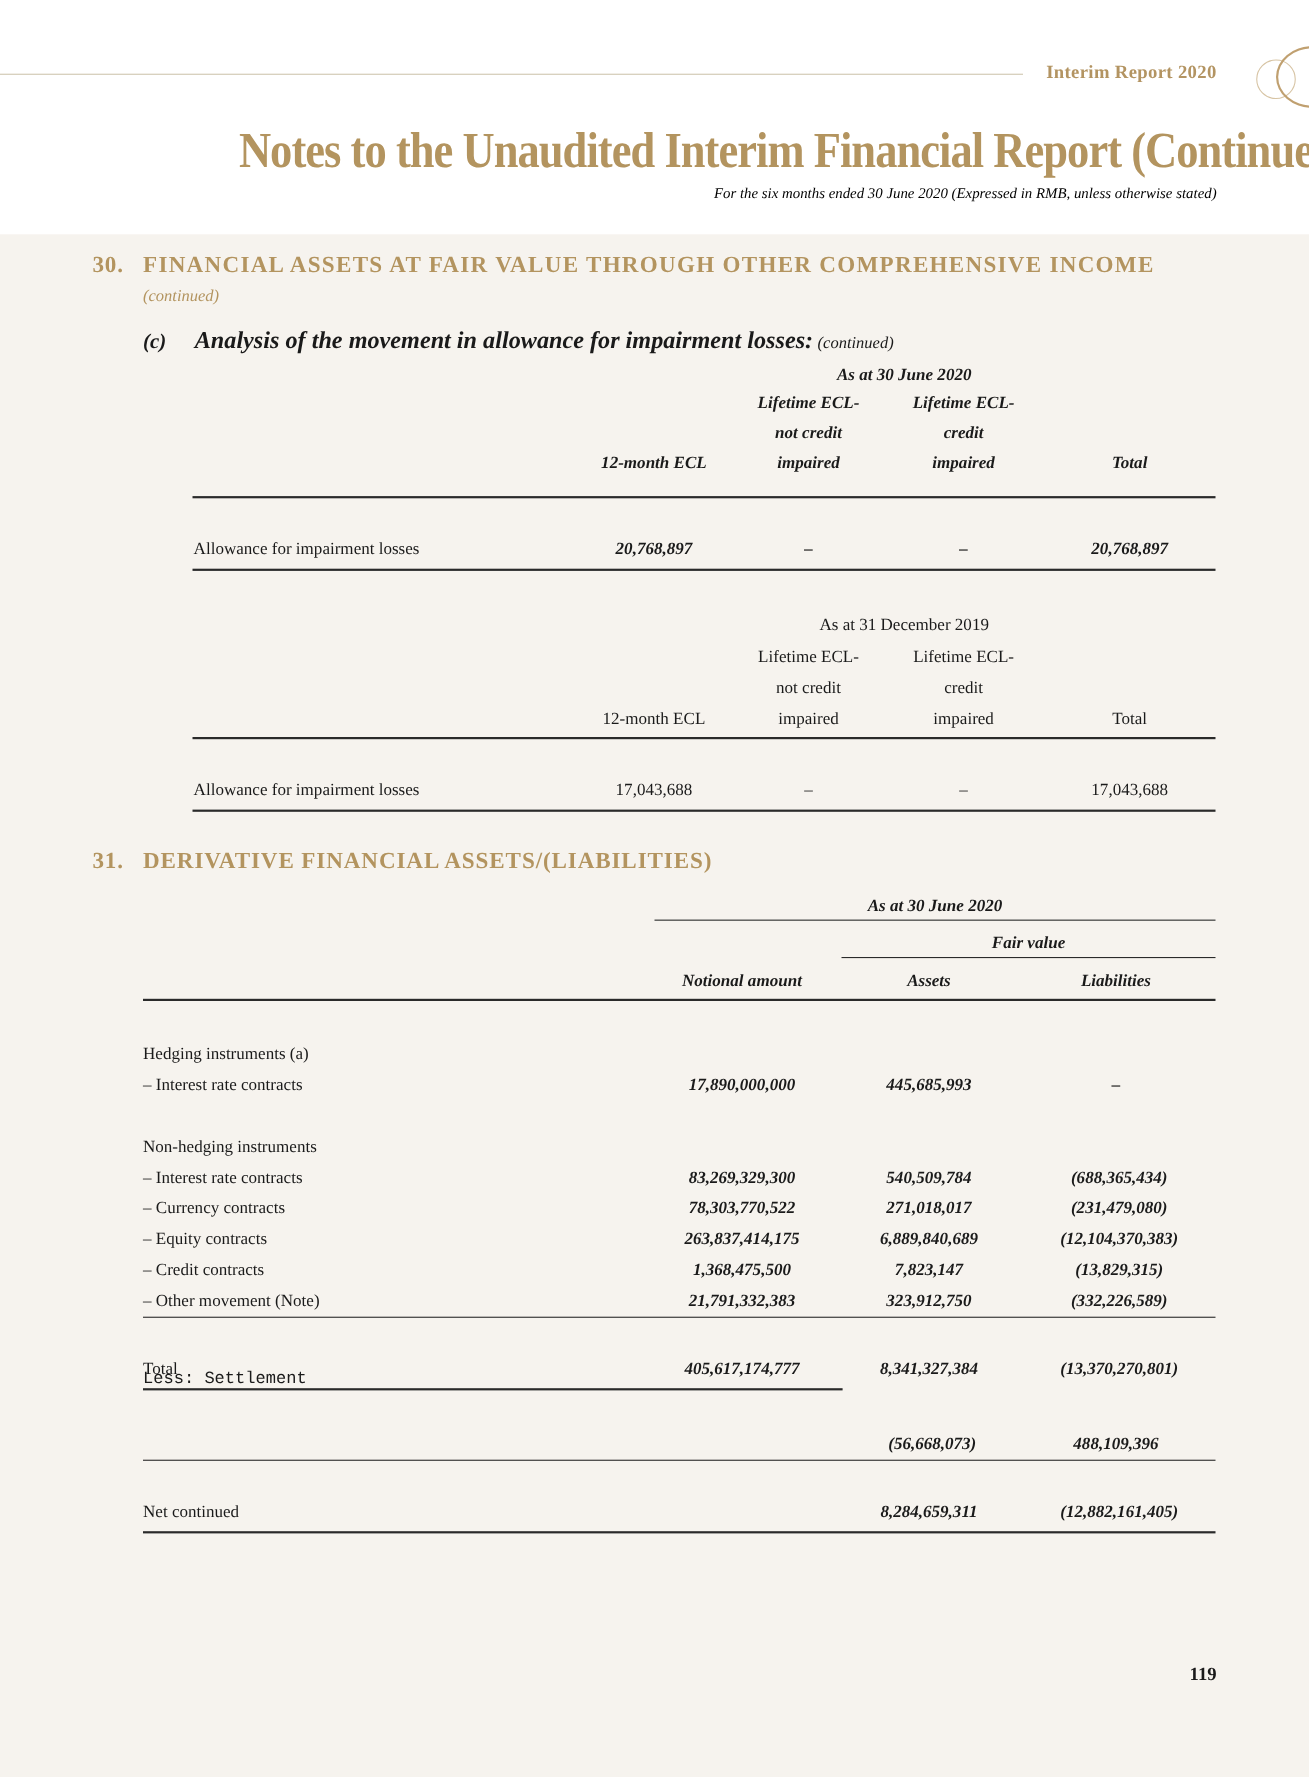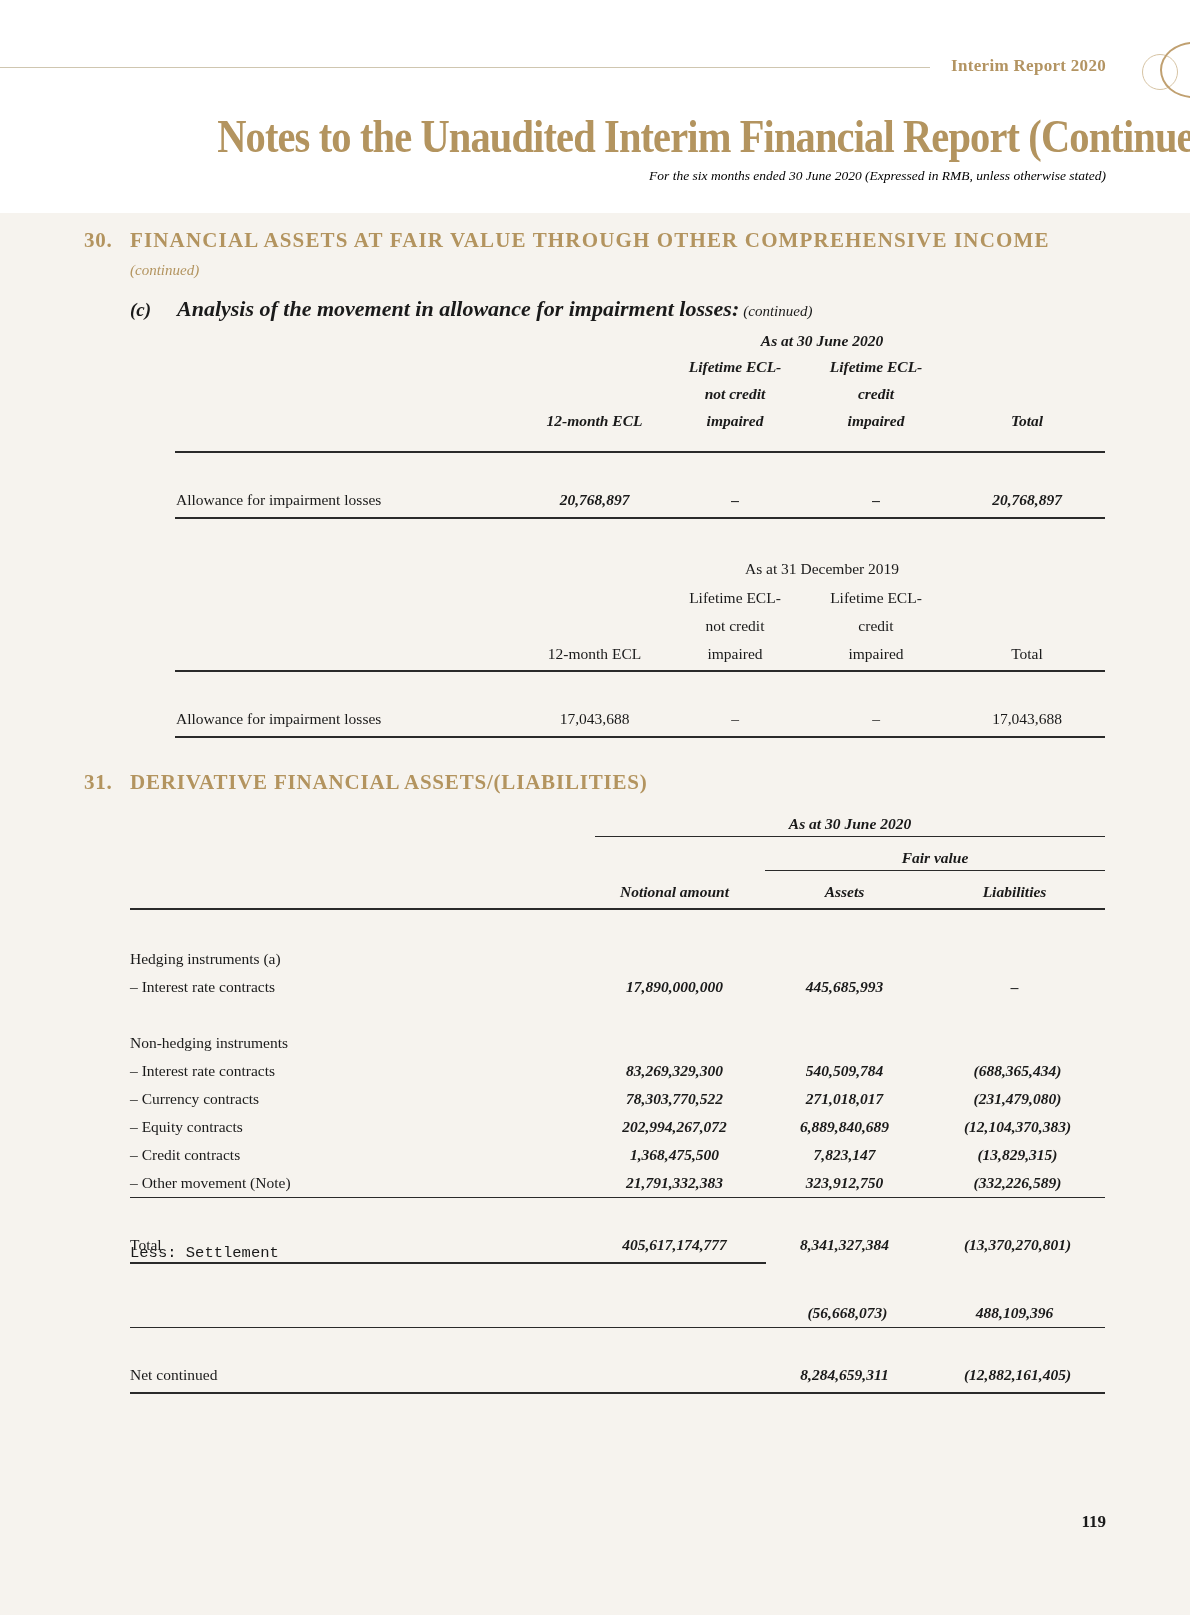--- a/index.html
+++ b/index.html
@@ -156,21 +156,21 @@
     <div class="t b r" style="left:935px; top:1062px; width:165px;">(688,365,434)</div>
   </div>
   <div>
     <div class="t" style="left:130px; top:1090px;">– Currency contracts</div>
     <div class="t b r" style="left:595px; top:1090px; width:159px;">78,303,770,522</div>
     <div class="t b r" style="left:765px; top:1090px; width:159px;">271,018,017</div>
     <div class="t b r" style="left:935px; top:1090px; width:165px;">(231,479,080)</div>
   </div>
   <div>
     <div class="t" style="left:130px; top:1118px;">– Equity contracts</div>
-    <div class="t b r" style="left:595px; top:1118px; width:159px;">202,994,267,072</div>
+    <div class="t b r" style="left:595px; top:1118px; width:159px;">263,837,414,175</div>
     <div class="t b r" style="left:765px; top:1118px; width:159px;">6,889,840,689</div>
     <div class="t b r" style="left:935px; top:1118px; width:165px;">(12,104,370,383)</div>
   </div>
   <div>
     <div class="t" style="left:130px; top:1146px;">– Credit contracts</div>
     <div class="t b r" style="left:595px; top:1146px; width:159px;">1,368,475,500</div>
     <div class="t b r" style="left:765px; top:1146px; width:159px;">7,823,147</div>
     <div class="t b r" style="left:935px; top:1146px; width:165px;">(13,829,315)</div>
   </div>
   <div>

